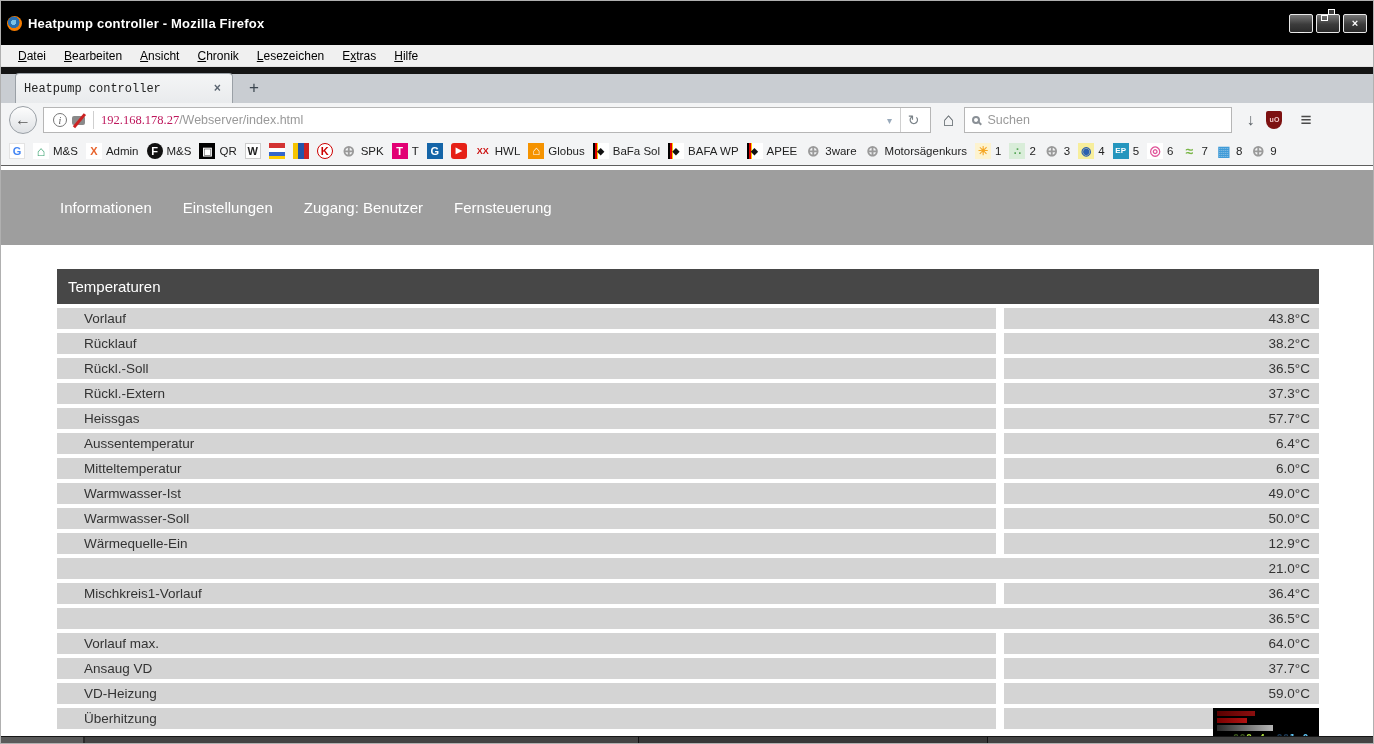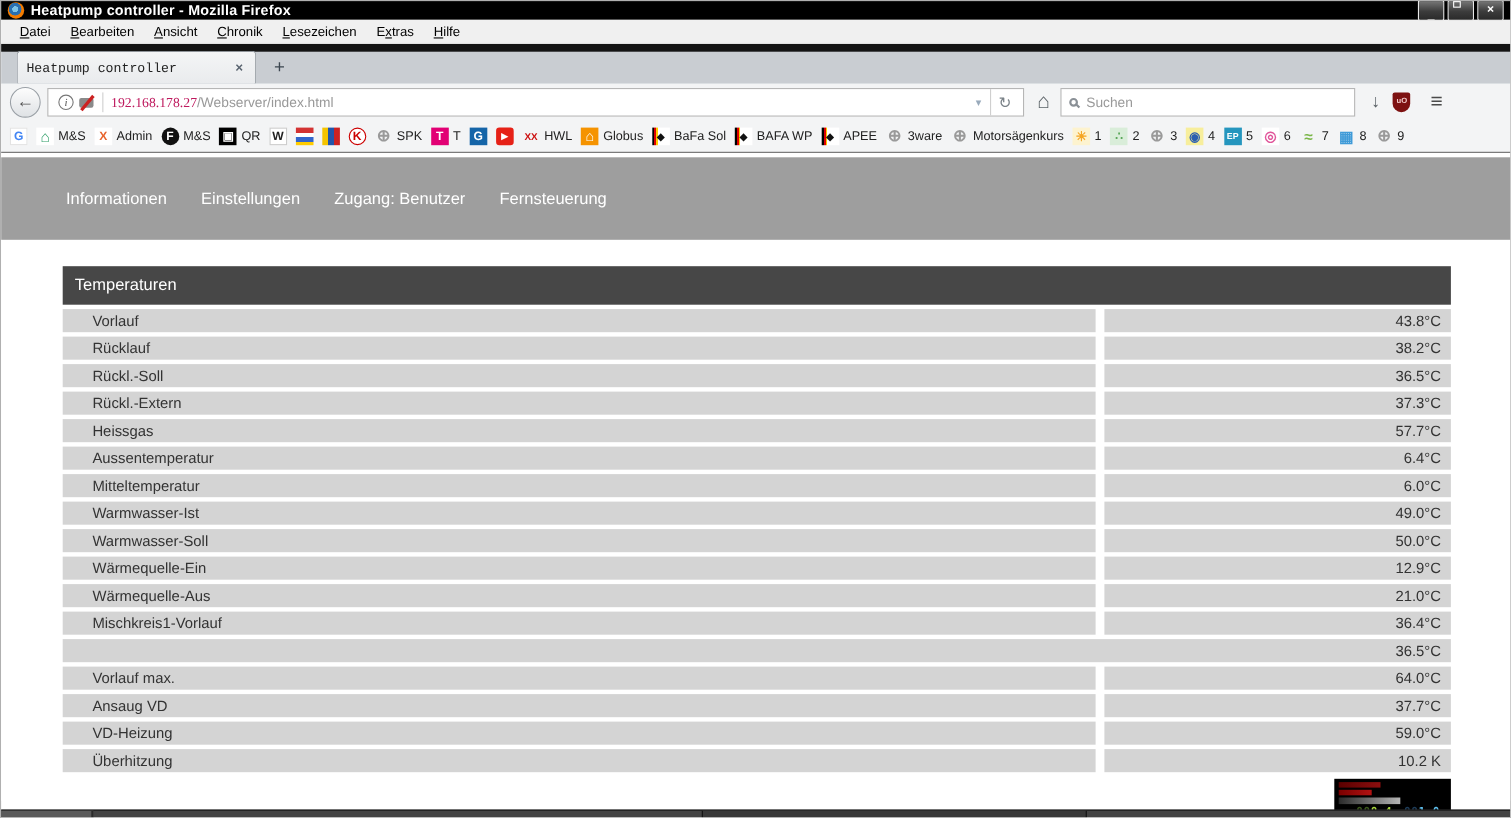--- a/index.html
+++ b/index.html
@@ -4,21 +4,21 @@
 <style>
   * { box-sizing: border-box; margin: 0; padding: 0; }
   html,body { width:1374px; height:744px; }
   body {
     font-family:"Liberation Sans", sans-serif;
     background:#fff; position:relative; overflow:hidden;
     border:1px solid #b0b0b0;
   }
   
   .titlebar {
-    height:17px; background:#000; display:flex; align-items:center;
+    height:44px; background:#000; display:flex; align-items:center;
     padding:0 6px; color:#fff;
   }
   .fx-icon {
     width:15px; height:15px; border-radius:50%; margin-right:6px; flex:none;
     background:radial-gradient(circle at 45% 42%, #7ec3e6 0 22%, #2a6fb0 23% 46%, #f57c00 50% 85%, #b34700 100%);
   }
   .title-text { font-size:13px; font-weight:bold; letter-spacing:.2px; }
   .win-controls { margin-left:auto; display:flex; gap:3px; }
   .winbtn {
     width:24px; height:19px; border:1px solid #e8e8e8; border-radius:2px;
@@ -426,21 +426,20 @@
           <div class="tlabel">Warmwasser-Soll</div>
           <div class="tvalue">50.0°C</div>
         </div>
 
         <div class="trow">
           <div class="tlabel">Wärmequelle-Ein</div>
           <div class="tvalue">12.9°C</div>
         </div>
 
         <div class="trow">
-          <div class="tlabel">Wärmequelle-Aus</div>
           <div class="tvalue">21.0°C</div>
         </div>
 
         <div class="trow">
           <div class="tlabel">Mischkreis1-Vorlauf</div>
           <div class="tvalue">36.4°C</div>
         </div>
 
         <div class="trow">
           <div class="tvalue">36.5°C</div>

